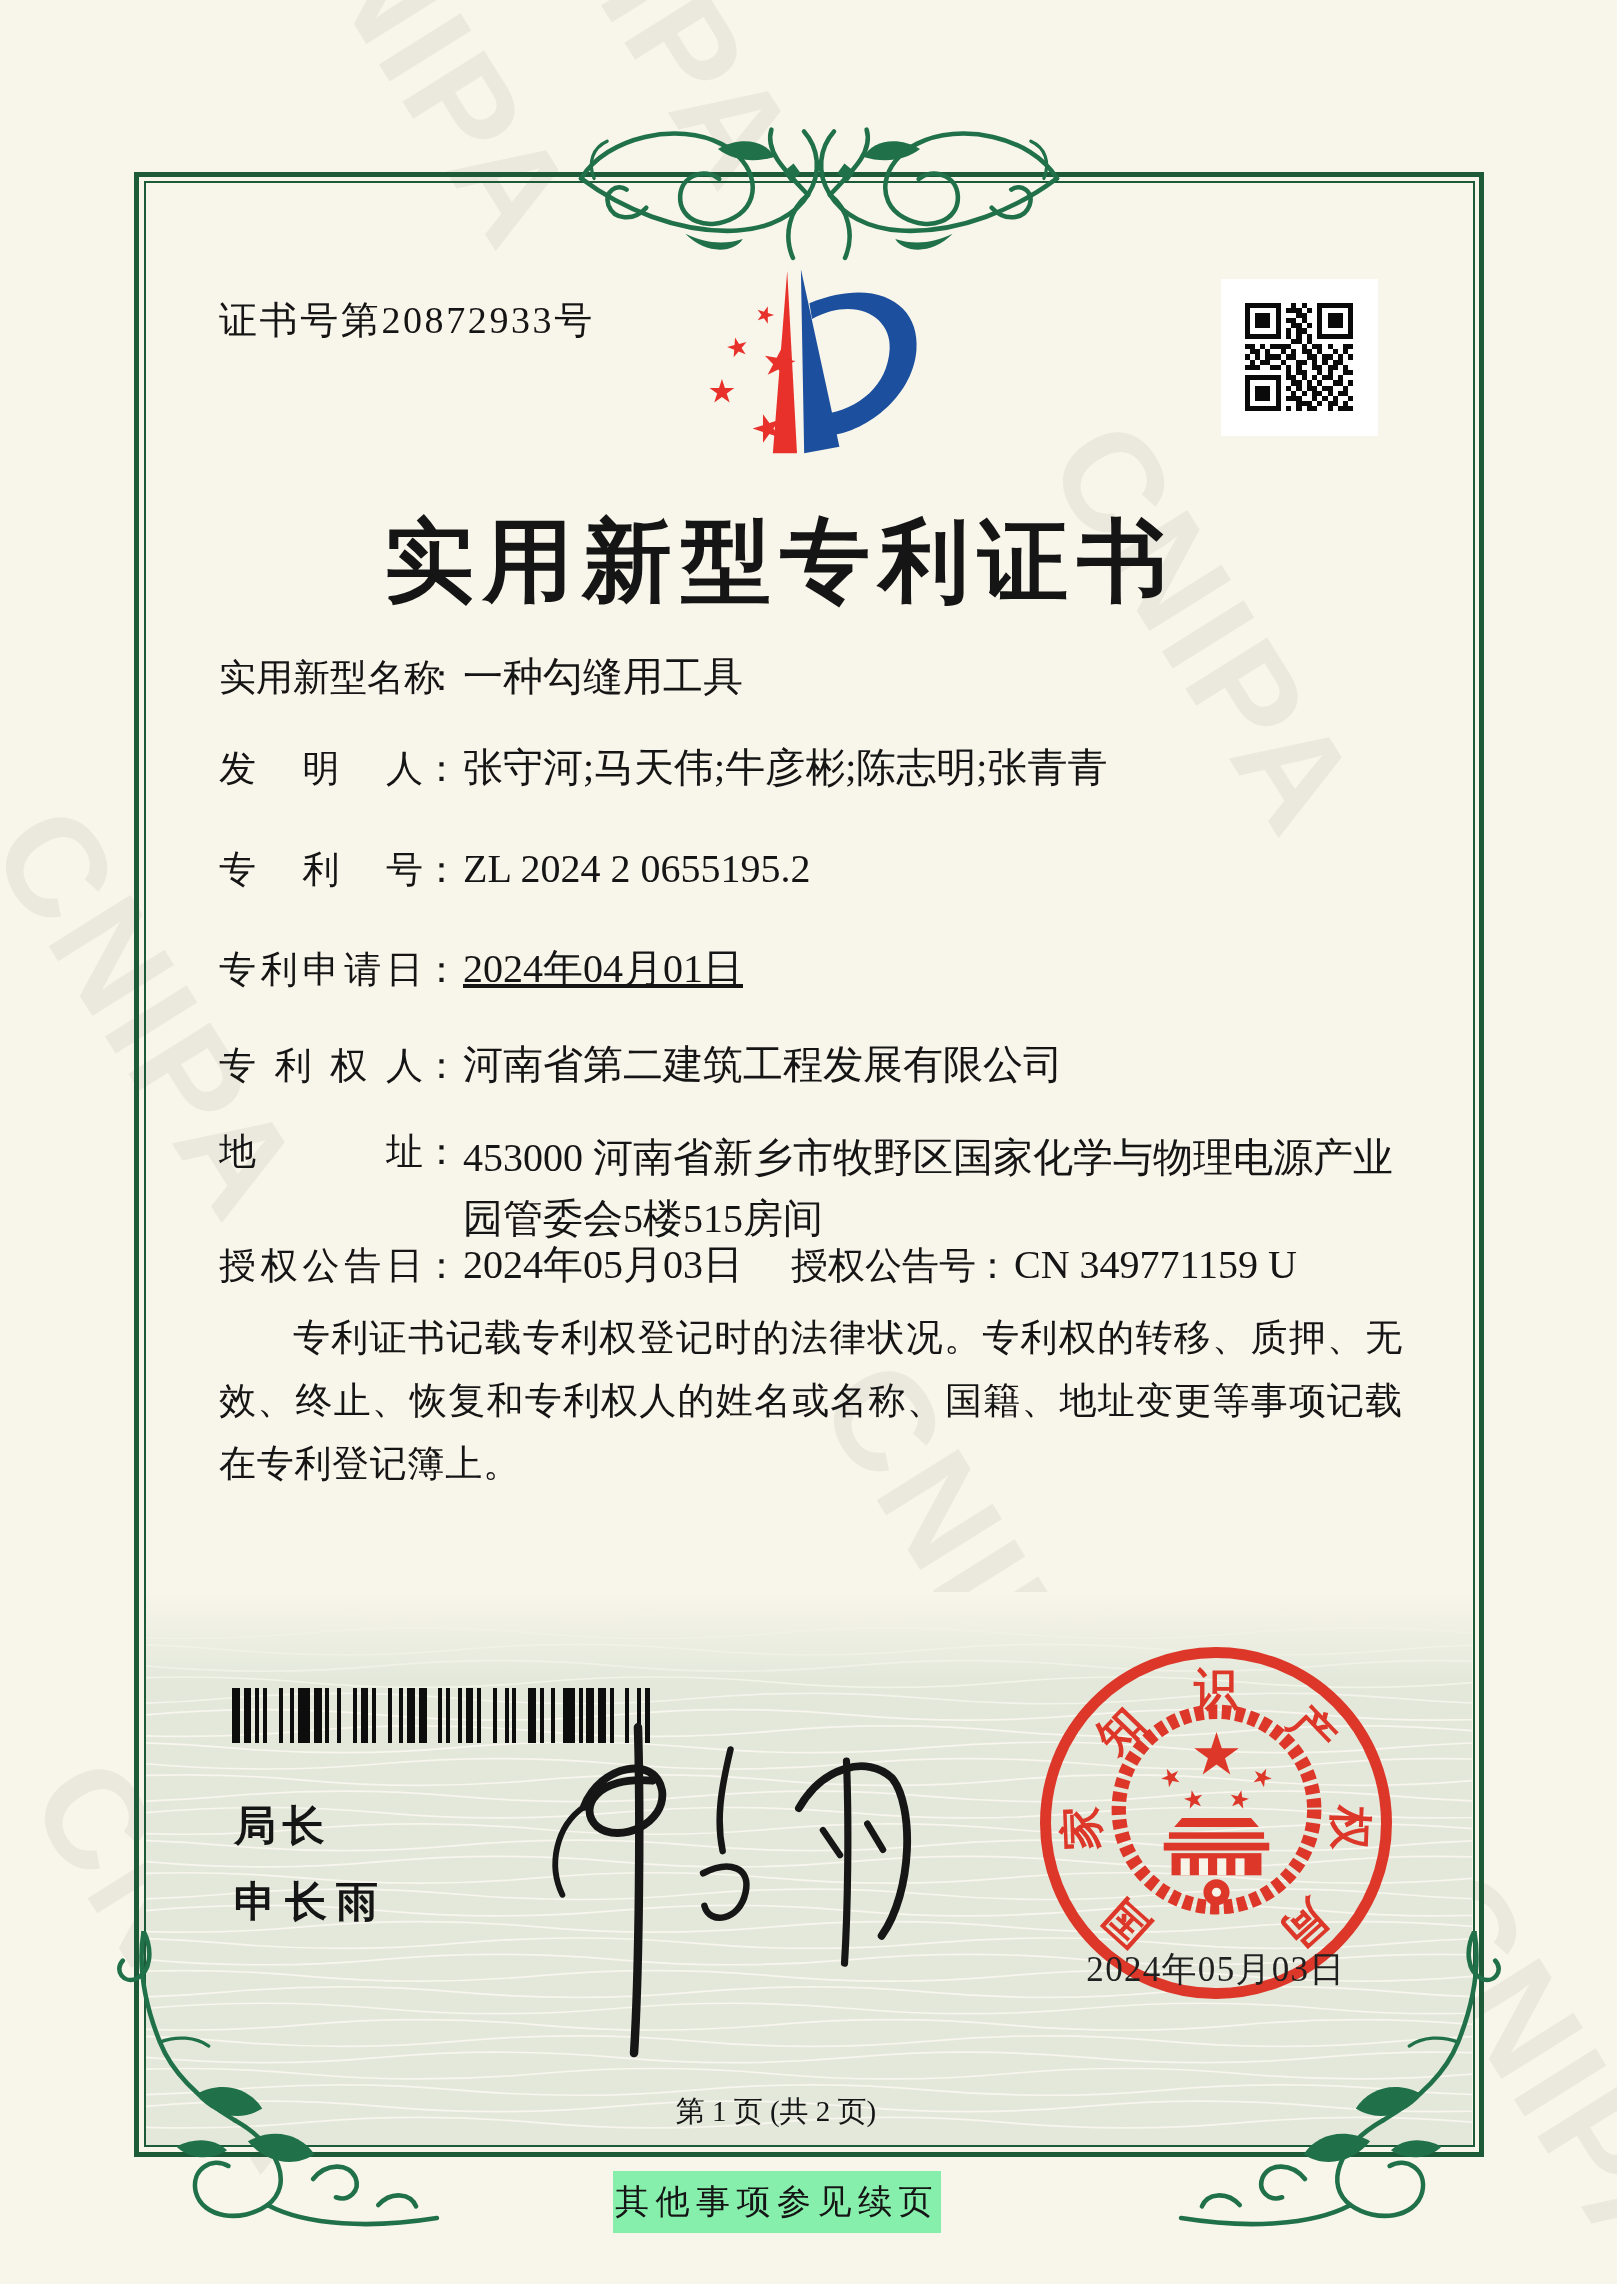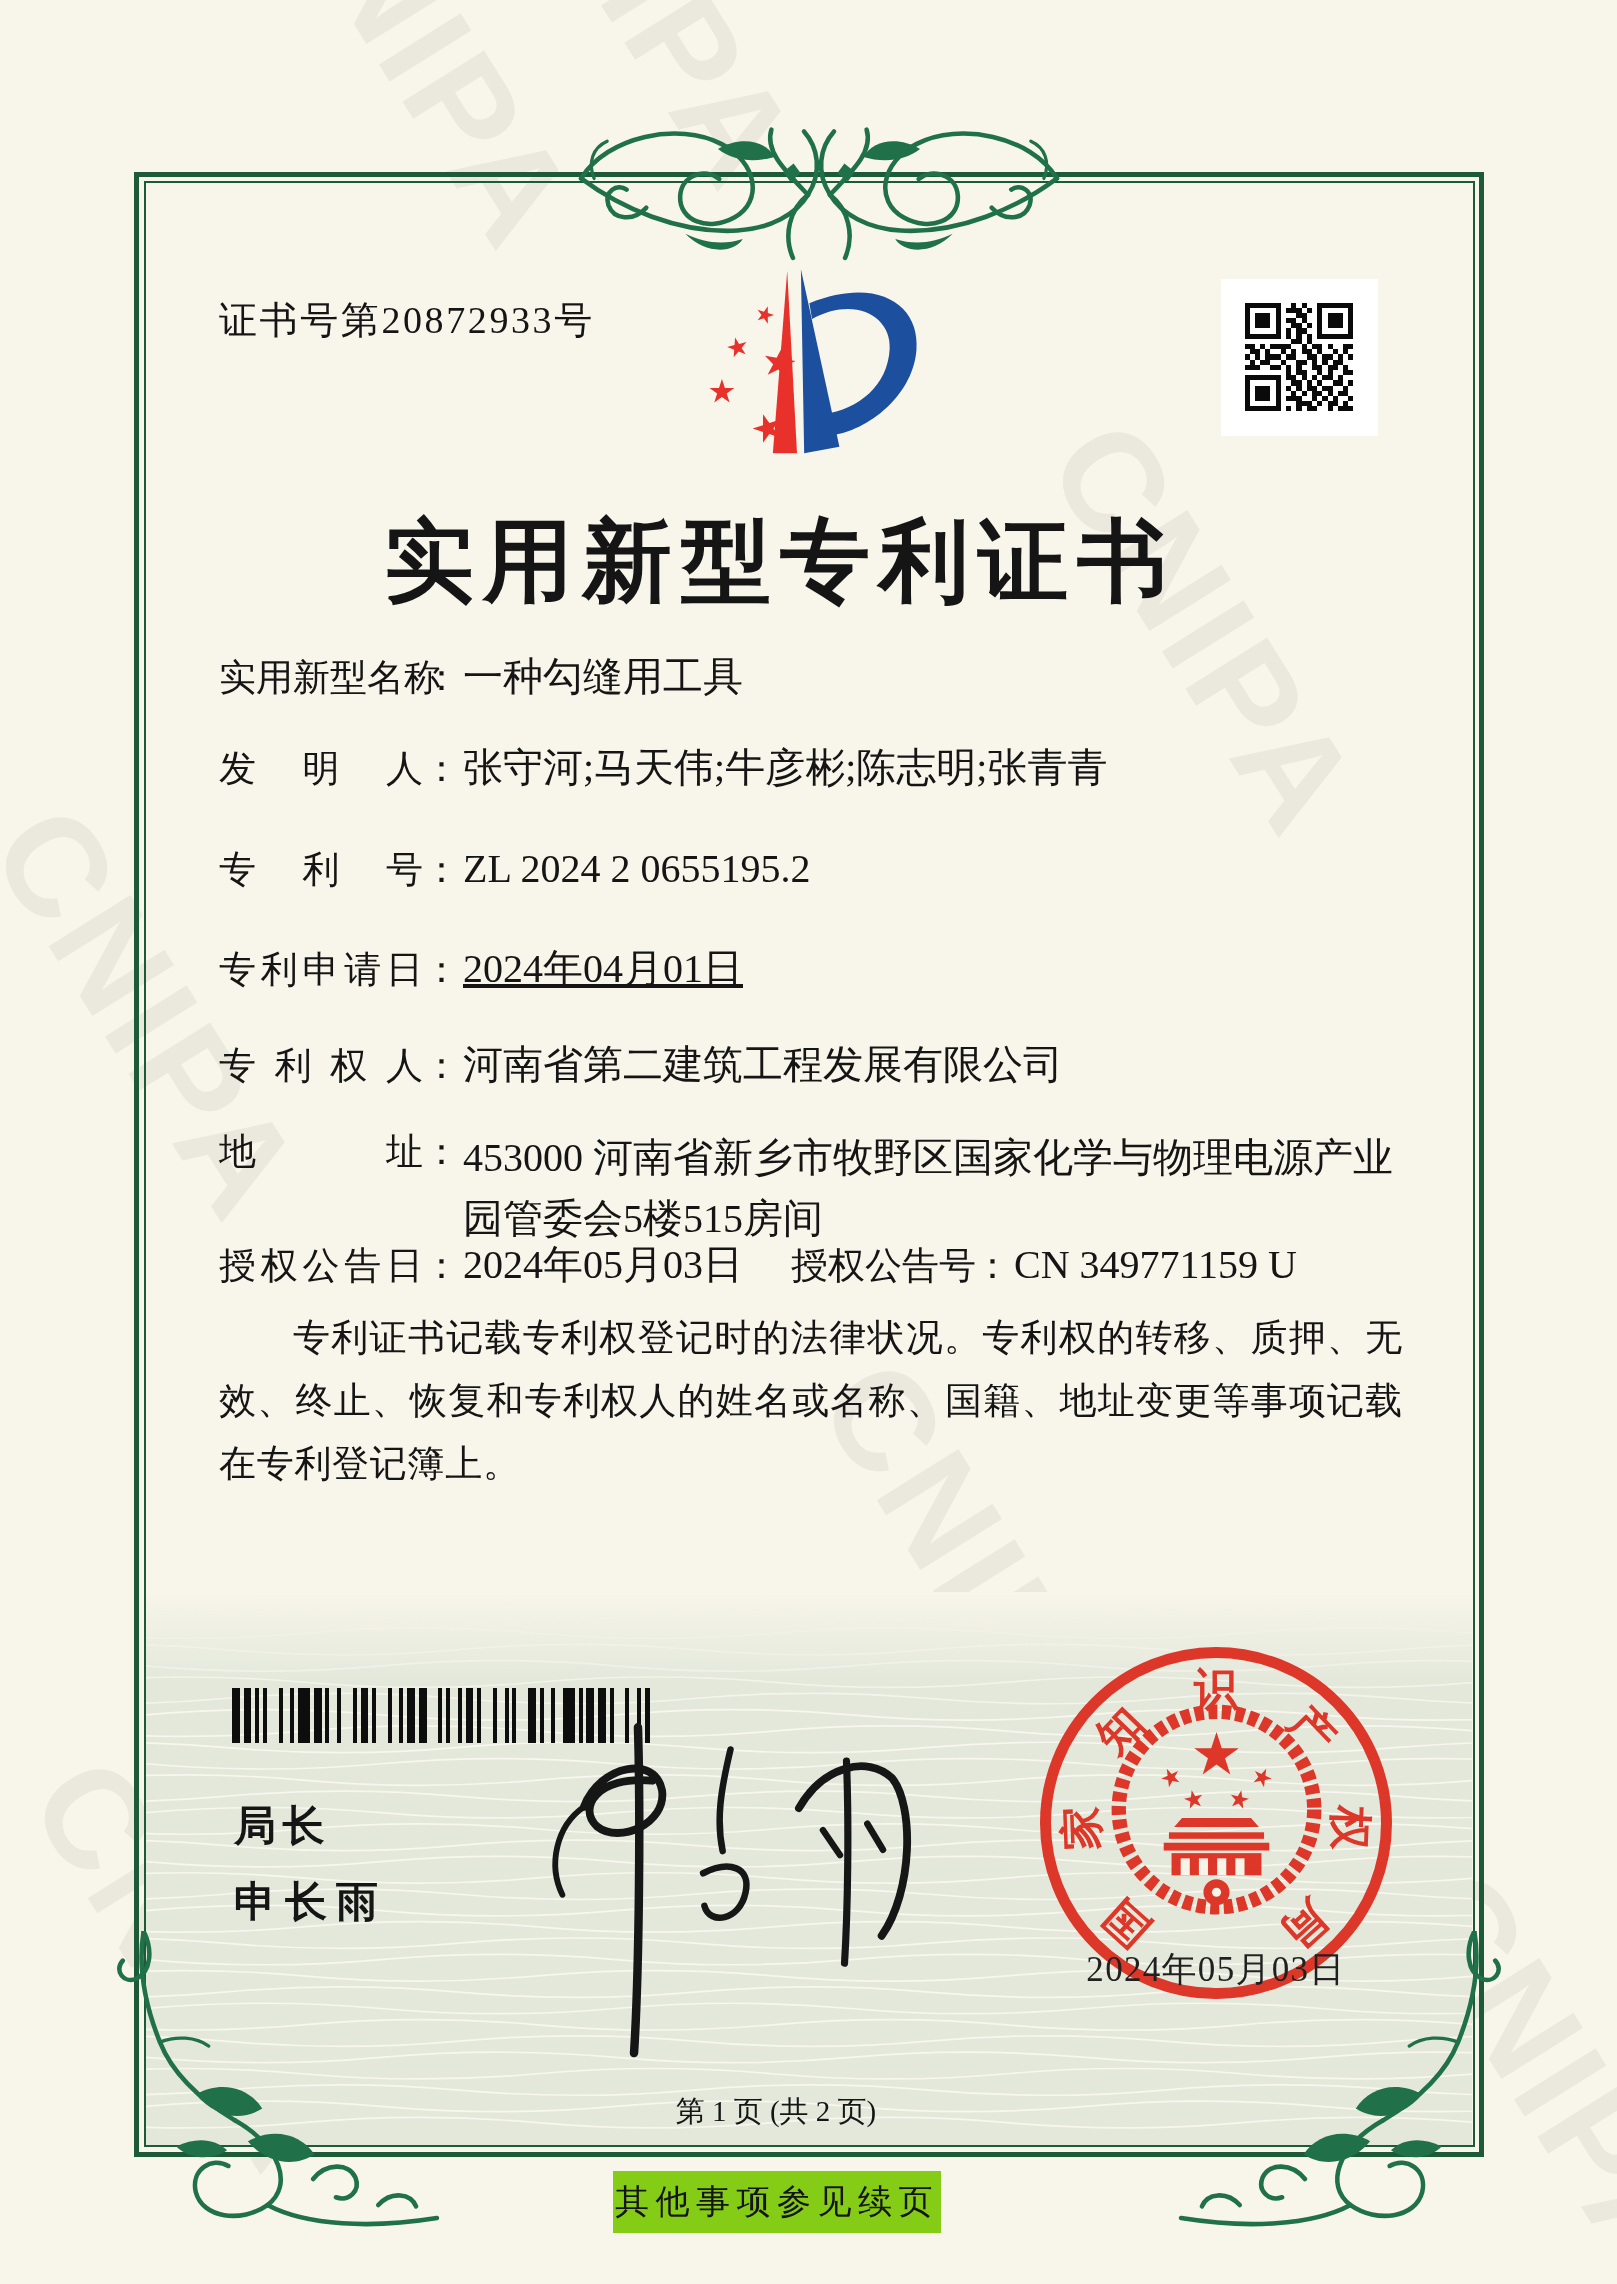--- a/index.html
+++ b/index.html
@@ -56,21 +56,21 @@
   .seal-ring{position:absolute;left:0;top:0;width:352px;height:352px;border:11.7px solid #dc2a1c;
       border-radius:50%;box-sizing:border-box;}
   .seal-char{position:absolute;font-size:44px;font-weight:bold;color:#dc2a1c;z-index:2;
       font-family:"Liberation Serif","DejaVu Serif",serif;}
   .seal-date{position:absolute;left:0;top:299px;width:352px;text-align:center;font-size:35px;
       color:#111;letter-spacing:1.3px;z-index:3;}
   .emblem{position:absolute;left:69px;top:55px;z-index:1;}
   
   .pageinfo{position:absolute;left:0;top:2092px;width:1618px;text-align:center;font-size:29px;
       transform:translateX(-33px);z-index:4;}
-  .contbox{position:absolute;left:613px;top:2171px;width:328px;height:62px;background:#84cc16;
+  .contbox{position:absolute;left:613px;top:2171px;width:328px;height:62px;background:#86efac;
       z-index:2;text-align:center;line-height:62px;font-size:34px;letter-spacing:6.5px;}
 </style>
 </head>
 <body>
 
 <div class="page">
 
   <div id="wm-layer">
       <div class="wm" style="left: 418px; top: -98px;">CNIPA</div>
       <div class="wm" style="left: 979px; top: 548px;">CNIPA</div>

